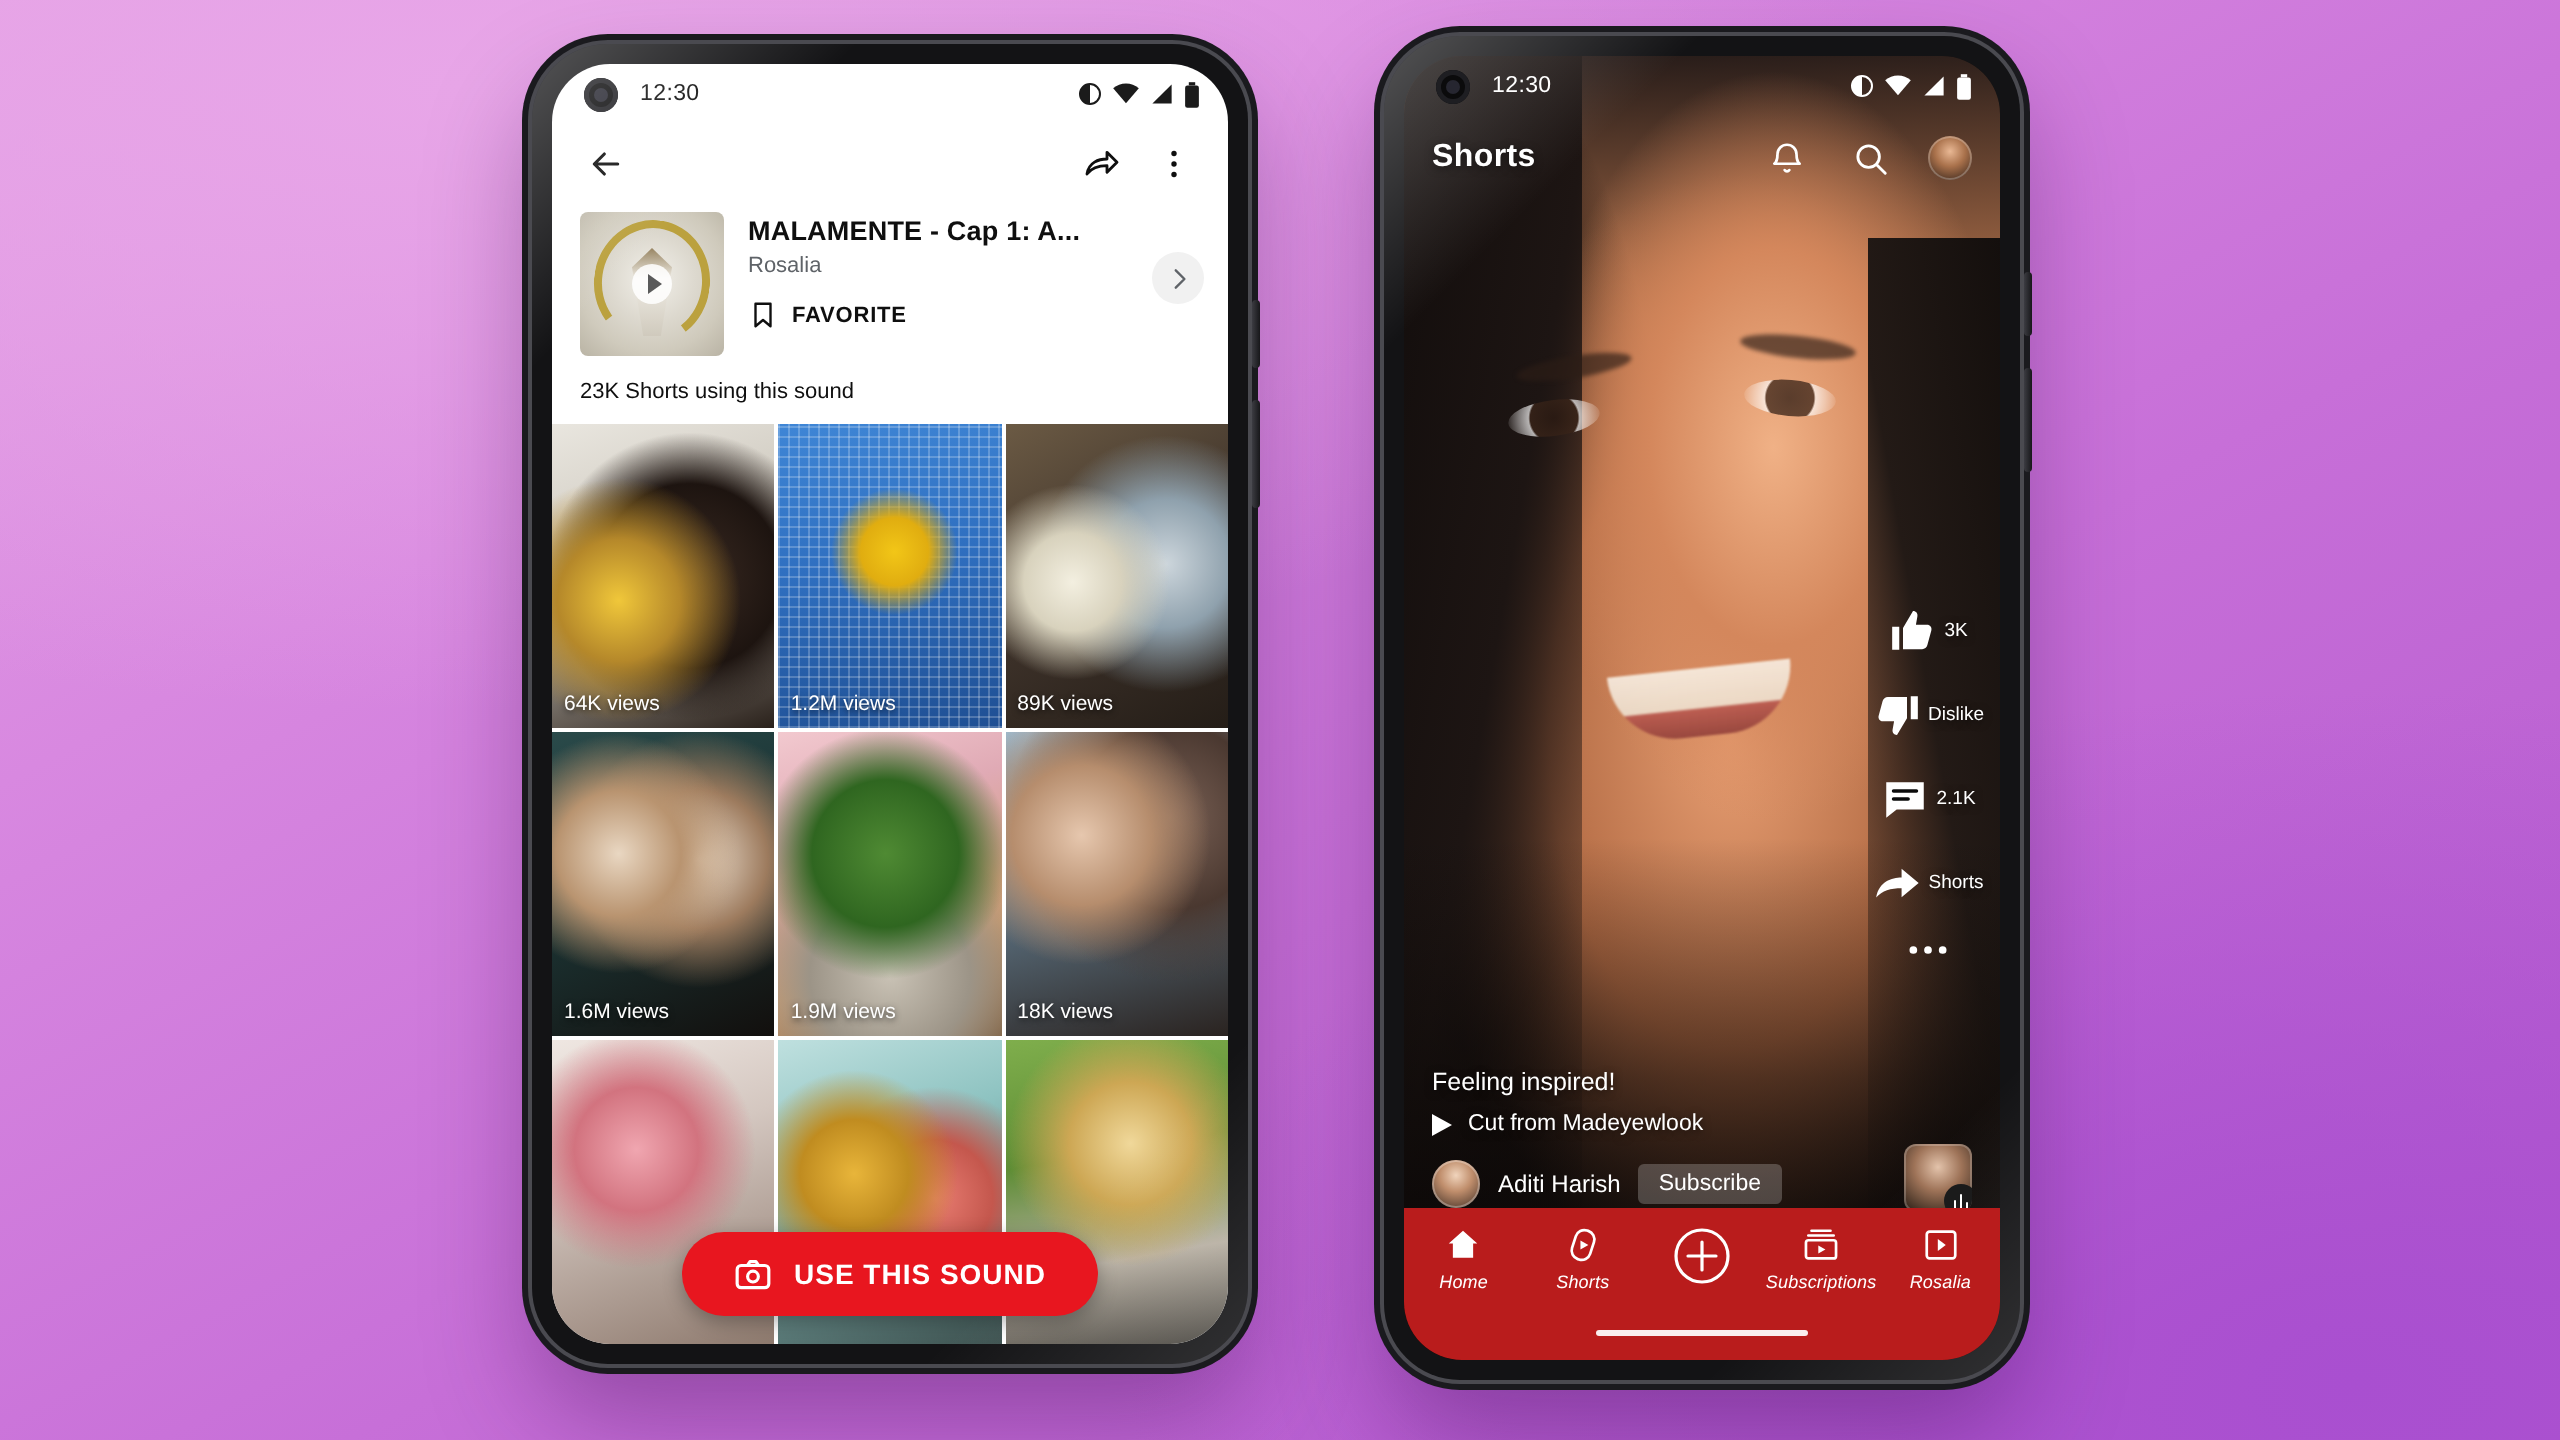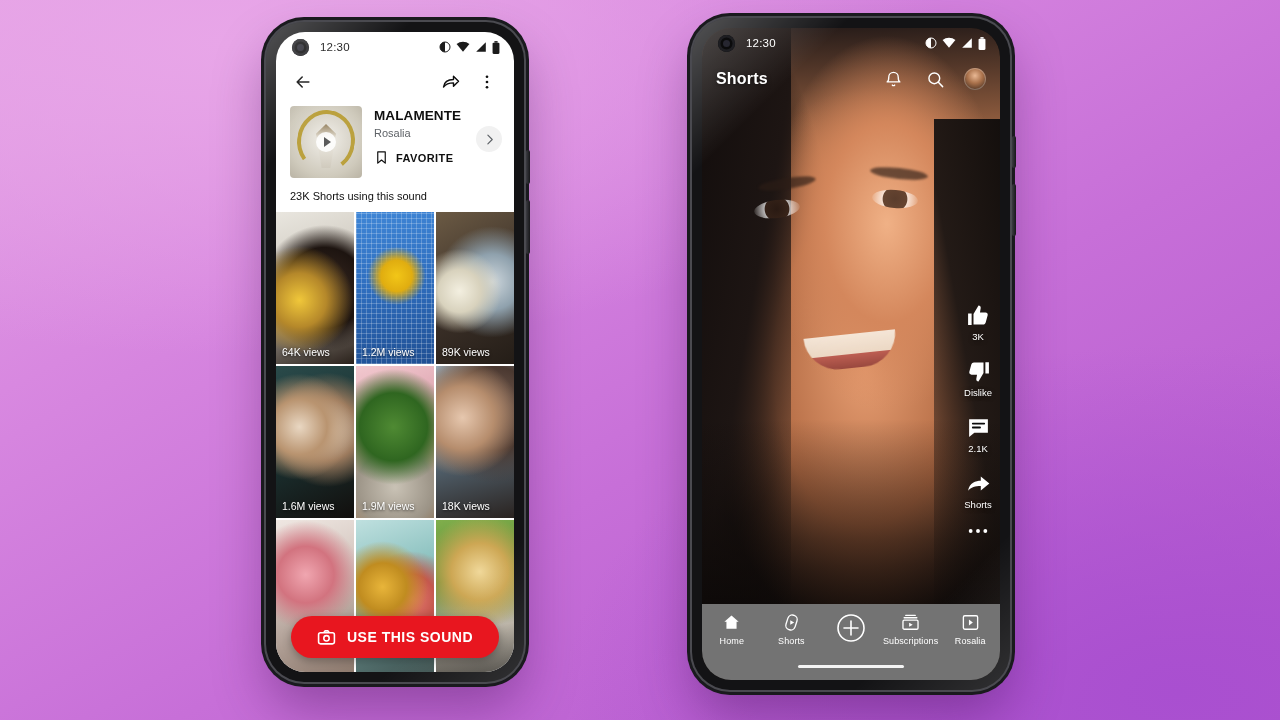--- a/index.html
+++ b/index.html
@@ -57,21 +57,21 @@
     width:17px; height:17px; border-radius:50%;
     background:#0b0b0c;
     box-shadow: inset 0 0 0 2.5px #1e1e22;
   }
   .punchhole i{position:absolute;left:5px;top:5px;width:7px;height:7px;border-radius:50%;background:#262630;}
   .sb-time{ margin-left: 30px; font-weight:500; }
   .sb-icons{ margin-left:auto; display:flex; align-items:center; gap:5px; }
   .sb-icons svg{ display:block; }
 
   
-  #phone-left { left: 266px; top: 22px; width: 258px; height: 660px; }
+  #phone-left { left: 266px; top: 22px; width: 358px; height: 660px; }
   #phone-left .screen { background:#fff; color:#0f0f0f; display:flex; flex-direction:column; }
 
   .l-topbar{
     height:40px; display:flex; align-items:center;
     padding:0 14px; gap:10px;
   }
   .l-topbar .spacer{flex:1;}
   .icon-btn{ width:26px;height:26px;display:flex;align-items:center;justify-content:center; cursor:pointer;}
 
   .sound-card{ display:flex; align-items:flex-start; padding:4px 12px 10px 14px; gap:12px; }
@@ -204,21 +204,21 @@
             text-shadow:0 1px 4px rgba(0,0,0,.5);}
   .avatar-sm{ width:22px;height:22px;border-radius:50%;overflow:hidden;flex:none;
     background:radial-gradient(circle at 50% 35%, #e9b894 0%, #a9714b 42%, #2a1c16 100%);
     box-shadow:inset 0 0 0 1px rgba(255,255,255,.25);}
 
   .rail{
     position:absolute; right:8px; top:275px; z-index:4;
     display:flex; flex-direction:column; align-items:center; gap:17px;
     text-shadow:0 1px 4px rgba(0,0,0,.55);
   }
-  .rail .item{ display:flex;flex-direction:column;align-items:center;gap:3px;cursor:pointer;}
+  .rail .item{ display:flex;flex-direction:row;align-items:center;gap:3px;cursor:pointer;}
   .rail .lbl{ font-size:9.5px; font-weight:500; }
 
   .r-bottom{
     position:absolute; left:0; right:0; bottom:76px; z-index:4;
     padding:0 14px;
   }
   .r-caption{ font-size:12.5px; margin-bottom:8px; text-shadow:0 1px 4px rgba(0,0,0,.6);}
   .r-sound{ display:flex;align-items:center;gap:8px; font-size:11.5px; margin-bottom:12px;
             text-shadow:0 1px 4px rgba(0,0,0,.6); cursor:pointer;}
   .r-chan{ display:flex;align-items:center;gap:9px; }
@@ -237,23 +237,24 @@
     box-shadow:inset 0 0 0 1px rgba(255,255,255,.22);
   }
   .sound-badge .wave{
     position:absolute;right:-3px;bottom:-3px;width:17px;height:17px;border-radius:50%;
     background:#1b1b1b; display:flex;align-items:flex-end;justify-content:center;gap:1.2px;padding-bottom:4.5px;
   }
   .sound-badge .wave i{width:1.8px;background:#fff;border-radius:1px;}
 
   .r-nav{
     position:absolute; left:0; right:0; bottom:0; z-index:5;
-    height:76px; background:#737373;
+    height:76px; background:#b91c1c;
     display:flex; align-items:flex-start; justify-content:center;
     padding-top:9px;
+    font-style:italic;
   }
   .nav-item{display:flex;flex-direction:column;align-items:center;gap:4px;cursor:pointer;width:62px;}
   .nav-item .nlbl{font-size:9px;color:#fff;letter-spacing:.1px;}
   .home-ind{
     position:absolute;left:50%;bottom:12px;transform:translateX(-50%);
     width:106px;height:3px;border-radius:3px;background:#fff;opacity:.92;
   }
 </style>
 </head>
 <body>
@@ -452,20 +453,41 @@
       </div>
       <div class="item">
         <svg width="22" height="8" viewBox="0 0 24 8">
             <circle cx="4" cy="4" r="2.1" fill="#fff"></circle>
             <circle cx="12" cy="4" r="2.1" fill="#fff"></circle>
             <circle cx="20" cy="4" r="2.1" fill="#fff"></circle>
           </svg>
       </div>
     </div>
 
+    <div class="r-bottom">
+      <div class="r-caption">Feeling inspired!</div>
+      <div class="r-sound">
+        <svg width="10" height="11" viewBox="0 0 10 11">
+            <path d="M0 0l10 5.5L0 11z" fill="#fff"></path>
+          </svg>
+        <span>Cut from Madeyewlook</span>
+      </div>
+      <div class="r-chan">
+        <div class="chan-av"></div>
+        <div class="chan-name">Aditi Harish</div>
+        <div class="subscribe">Subscribe</div>
+      </div>
+      <div class="sound-badge">
+        <div class="wave">
+          <i style="height:5px"></i>
+            <i style="height:8px"></i>
+            <i style="height:4px"></i>
+        </div>
+      </div>
+    </div>
 
     <div class="r-nav">
       <div class="nav-item">
         <svg width="19" height="19" viewBox="0 0 24 24">
             <path d="M12 3L3 11h2.6v9h12.8v-9H21z" fill="#fff"></path>
           </svg>
         <div class="nlbl">Home</div>
       </div>
       <div class="nav-item">
         <svg width="19" height="19" viewBox="0 0 24 24">

